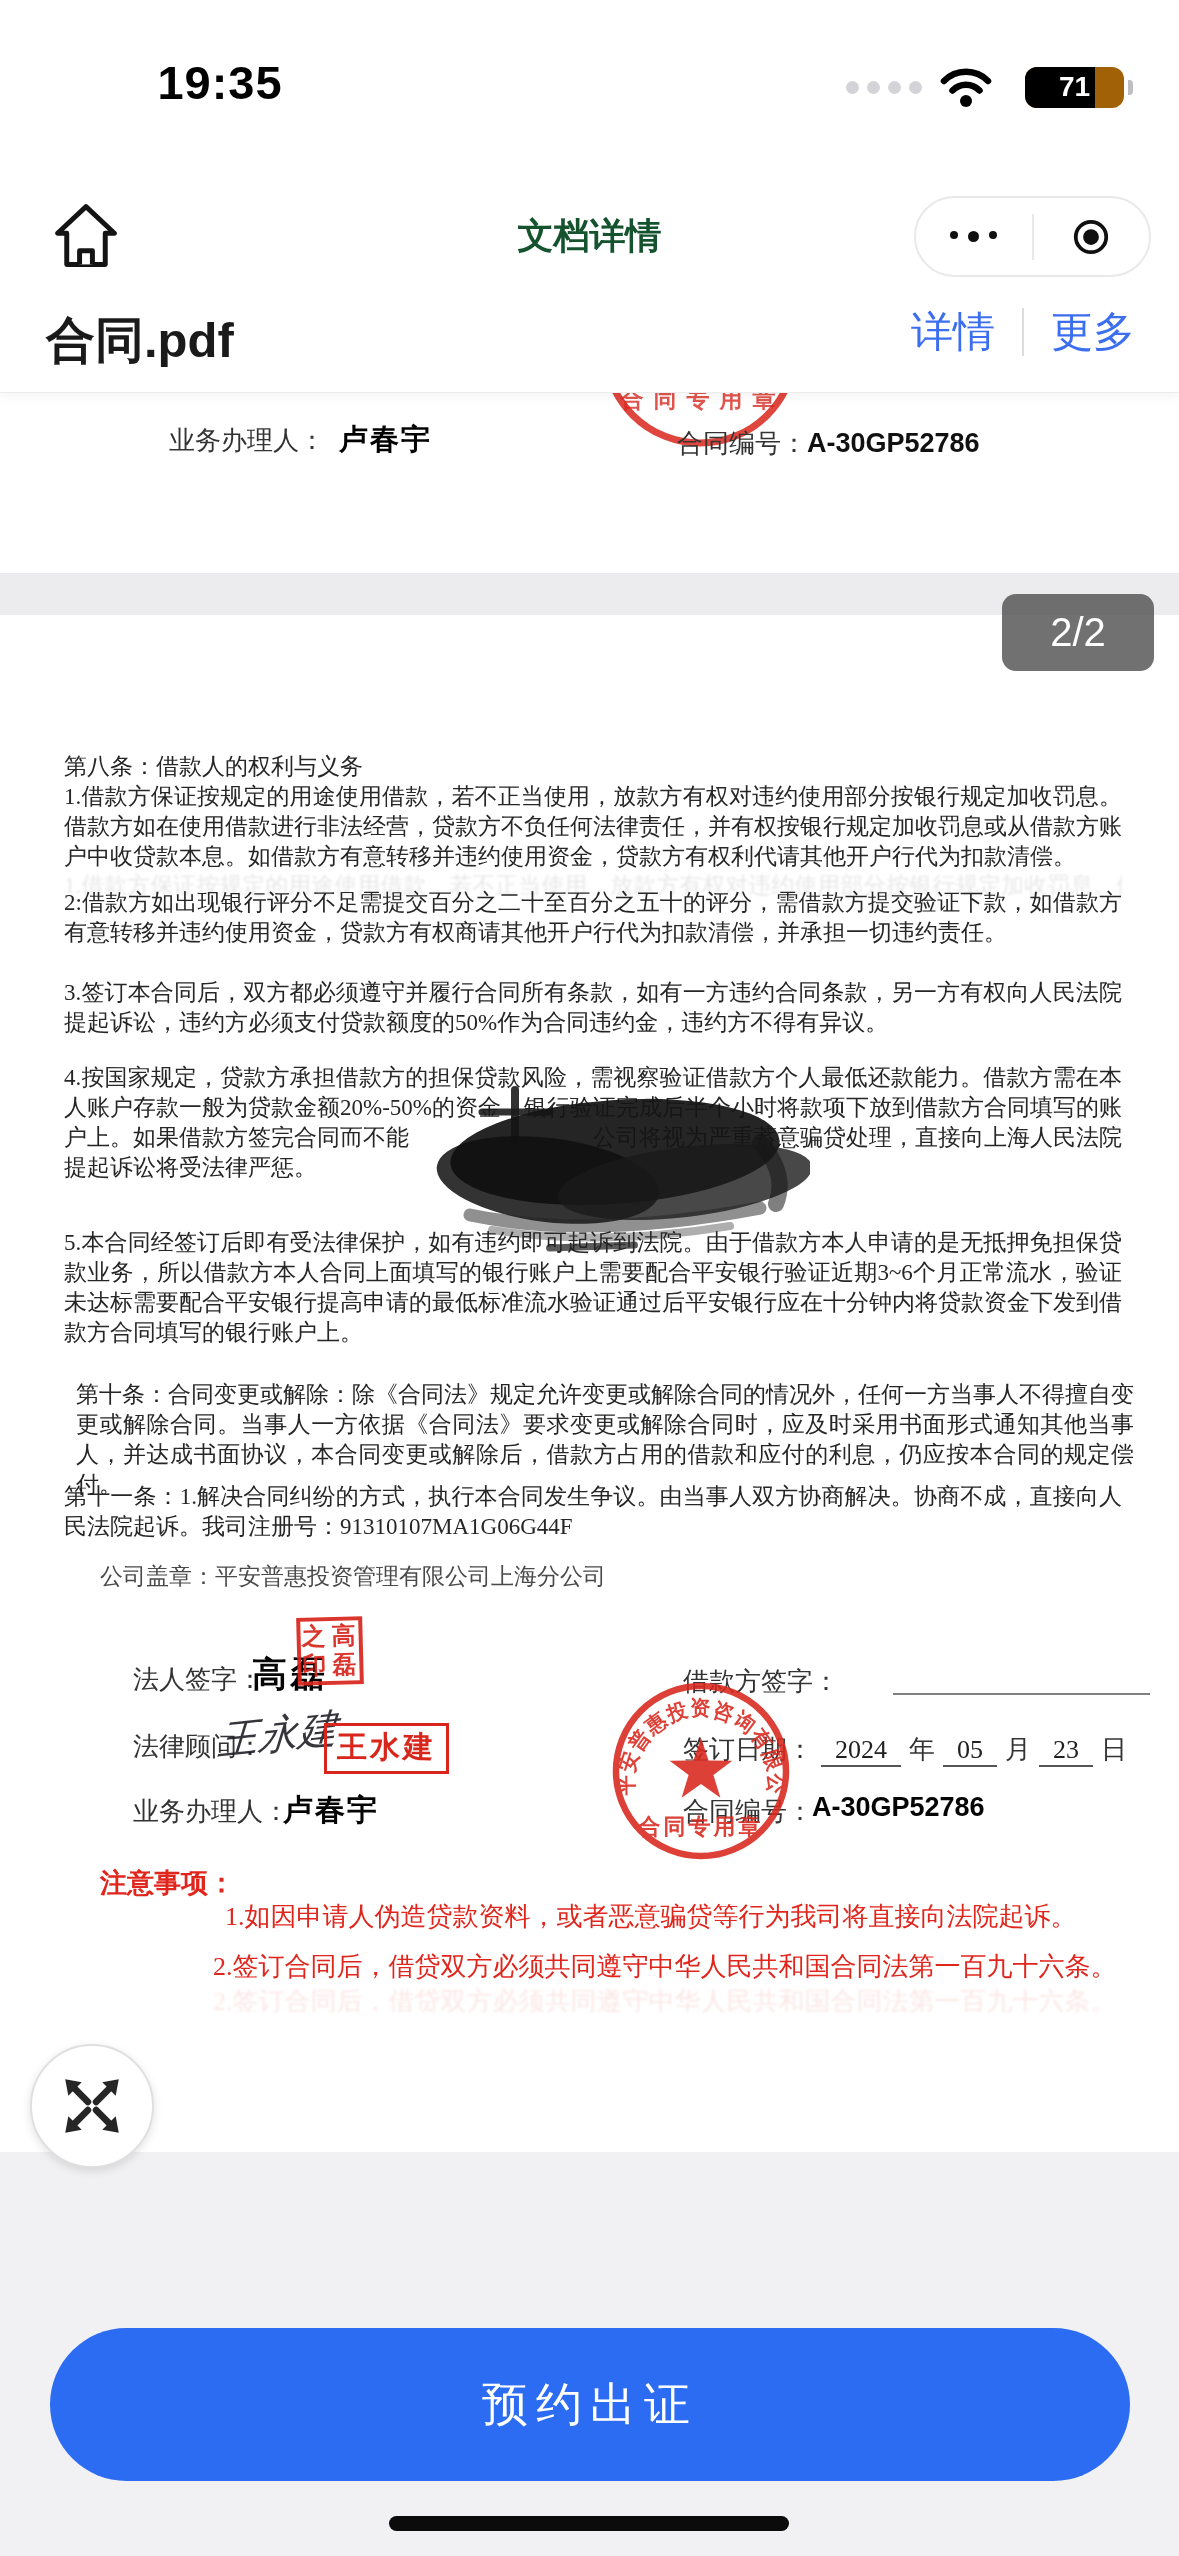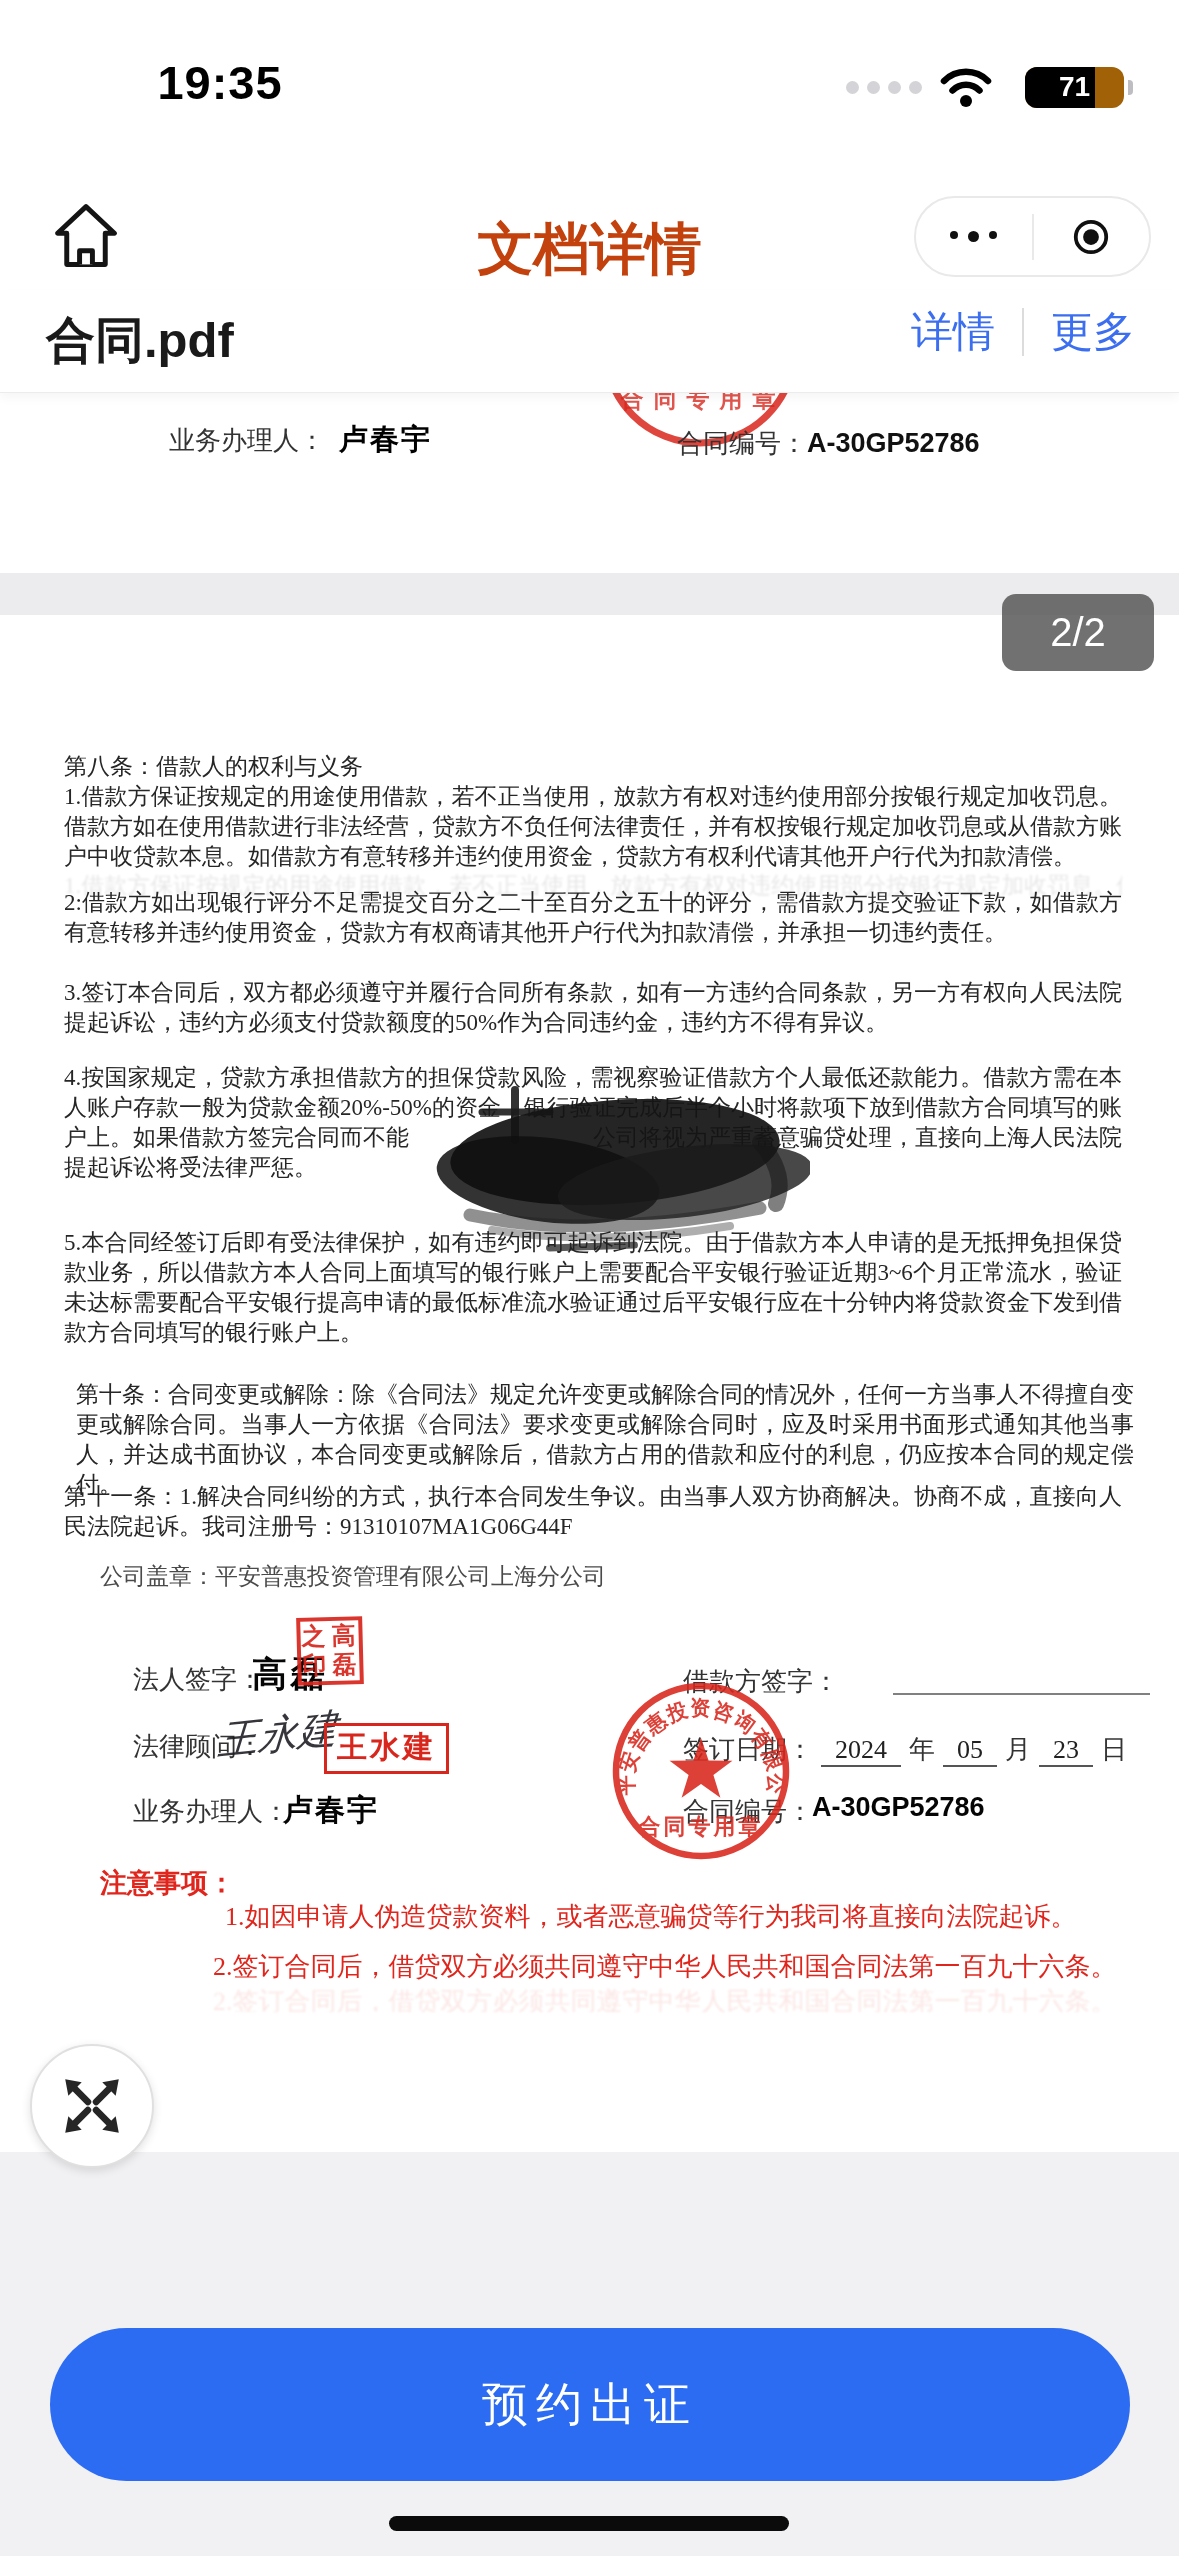--- a/index.html
+++ b/index.html
@@ -14,21 +14,21 @@
   .cell-dots i{width:13px;height:13px;border-radius:50%;background:#d4d4d8;display:block;}
   .battery{position:relative;width:99px;height:41px;border-radius:12px;background:#a16207;overflow:hidden;margin-left:19px;}
   .battery .fill{position:absolute;left:0;top:0;bottom:0;width:71%;background:#000;}
   .battery .pct{position:absolute;inset:0;display:flex;align-items:center;justify-content:center;
                 color:#fff;font-size:28px;font-weight:700;}
   .battery-nub{width:5px;height:15px;background:#bdbdc2;border-radius:0 4px 4px 0;margin-left:-9px;}
   
   .nav-bar{position:absolute;left:0;top:150px;width:1179px;height:140px;background:#fff;}
   .home-btn{position:absolute;left:50px;top:48px;width:72px;height:78px;background:none;border:none;padding:0;cursor:pointer;}
   .nav-title{position:absolute;left:0;top:62px;width:1179px;text-align:center;
-             font-size:56px;font-weight:600;color:#c2410c;}
+             font-size:36px;font-weight:600;color:#14532d;}
   .capsule{position:absolute;right:28px;top:46px;width:237px;height:81px;background:#fff;
            border:2px solid #e9e9e9;border-radius:42px;display:flex;align-items:center;box-sizing:border-box;}
   .capsule-half{flex:1;display:flex;align-items:center;justify-content:center;height:100%;background:none;border:none;cursor:pointer;padding:0;}
   .capsule-divider{width:2px;height:46px;background:#e9e9e9;}
   .menu-dots{display:flex;gap:10px;}
   .menu-dots i{width:11px;height:11px;border-radius:50%;background:#111;display:block;}
   .menu-dots i.small{width:8px;height:8px;}
   
   .file-bar{position:absolute;left:0;top:290px;width:1179px;height:102px;background:#fff;
             box-shadow:0 1px 0 #ececec,0 6px 10px rgba(0,0,0,.04);z-index:5;}

